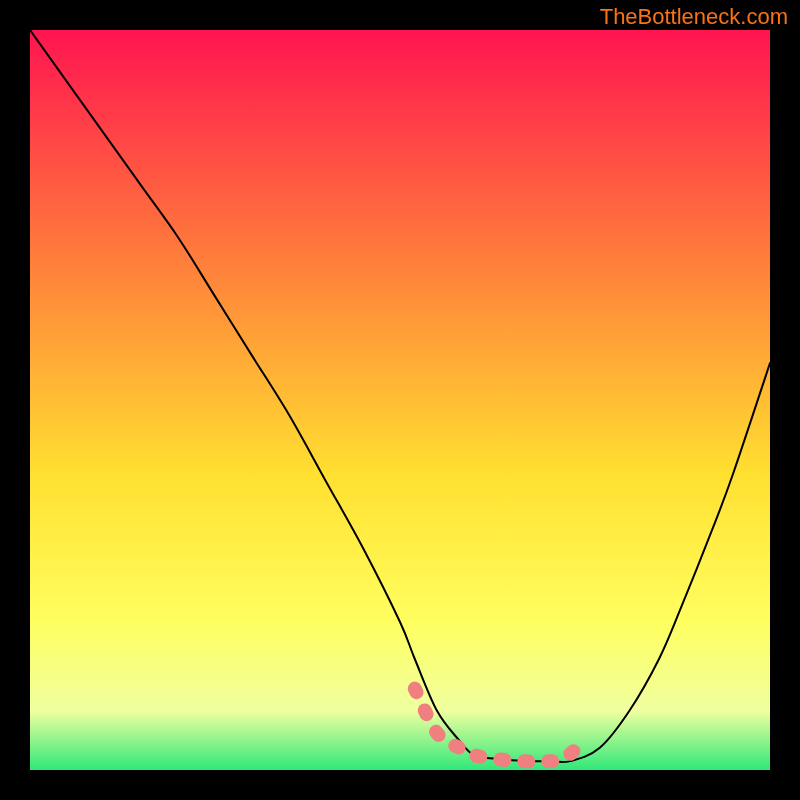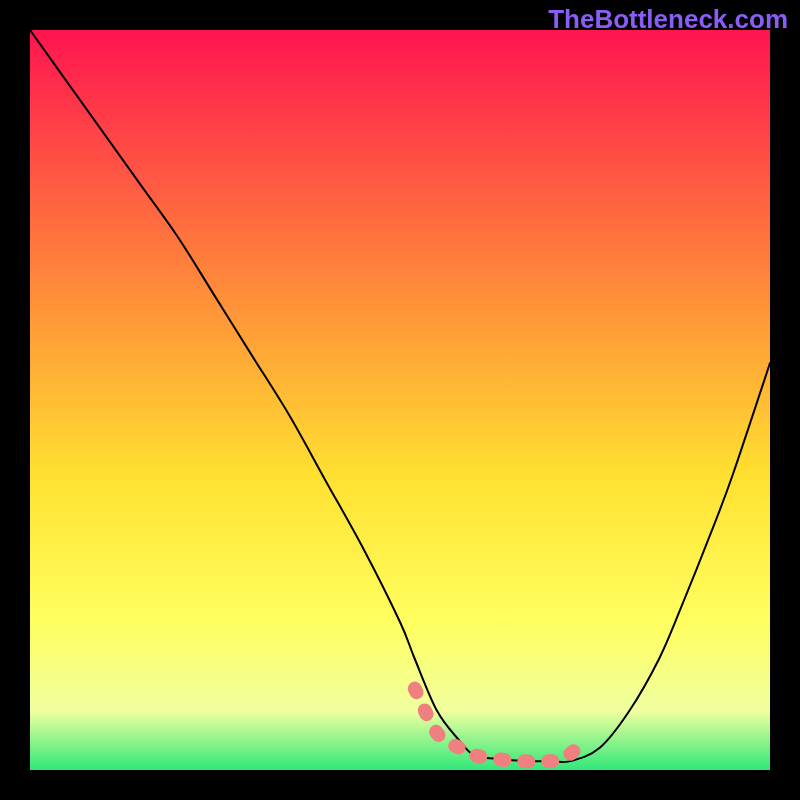--- a/index.html
+++ b/index.html
@@ -8,23 +8,23 @@
     width: 800px;
     height: 800px;
     background: #000;
     position: relative;
     font-family: Arial, sans-serif;
   }
   .watermark {
     position: absolute;
     top: 4px;
     right: 12px;
-    color: #8b5cf6;
-    font-size: 26px;
-    font-weight: 700;
+    color: #f97316;
+    font-size: 22px;
+    font-weight: 400;
     z-index: 10;
   }
   .plot-area {
     position: absolute;
     left: 30px;
     top: 30px;
     width: 740px;
     height: 740px;
   }
   svg {

